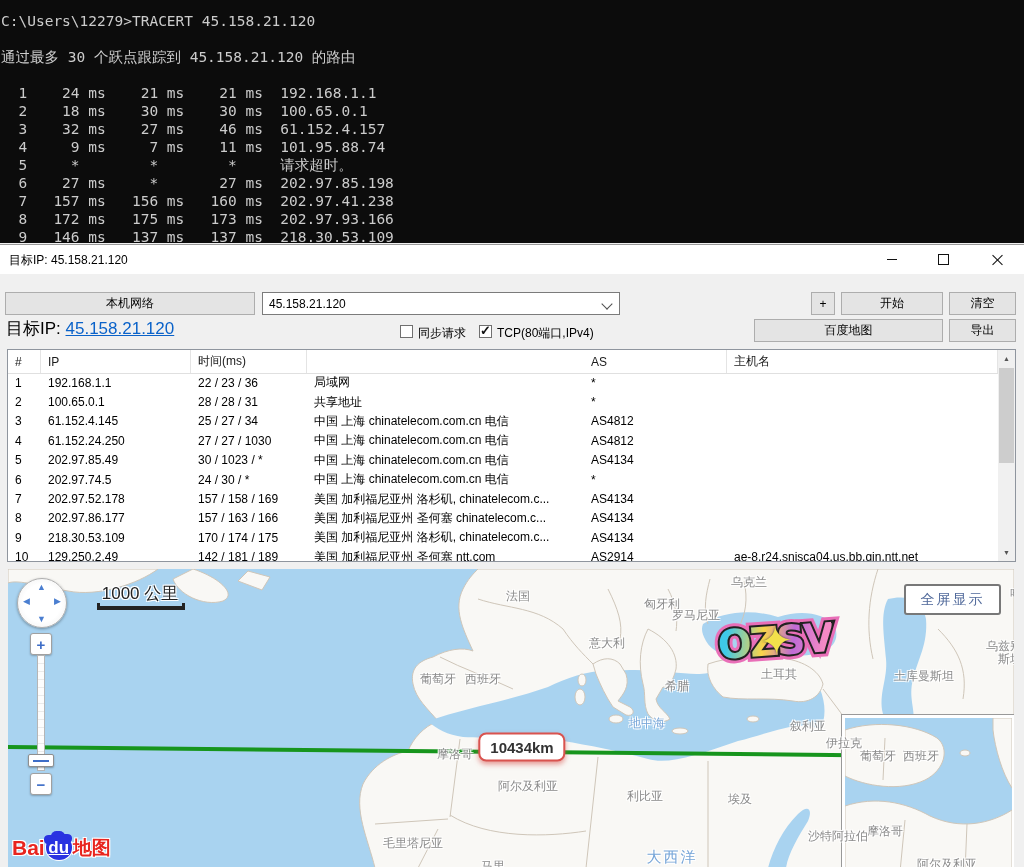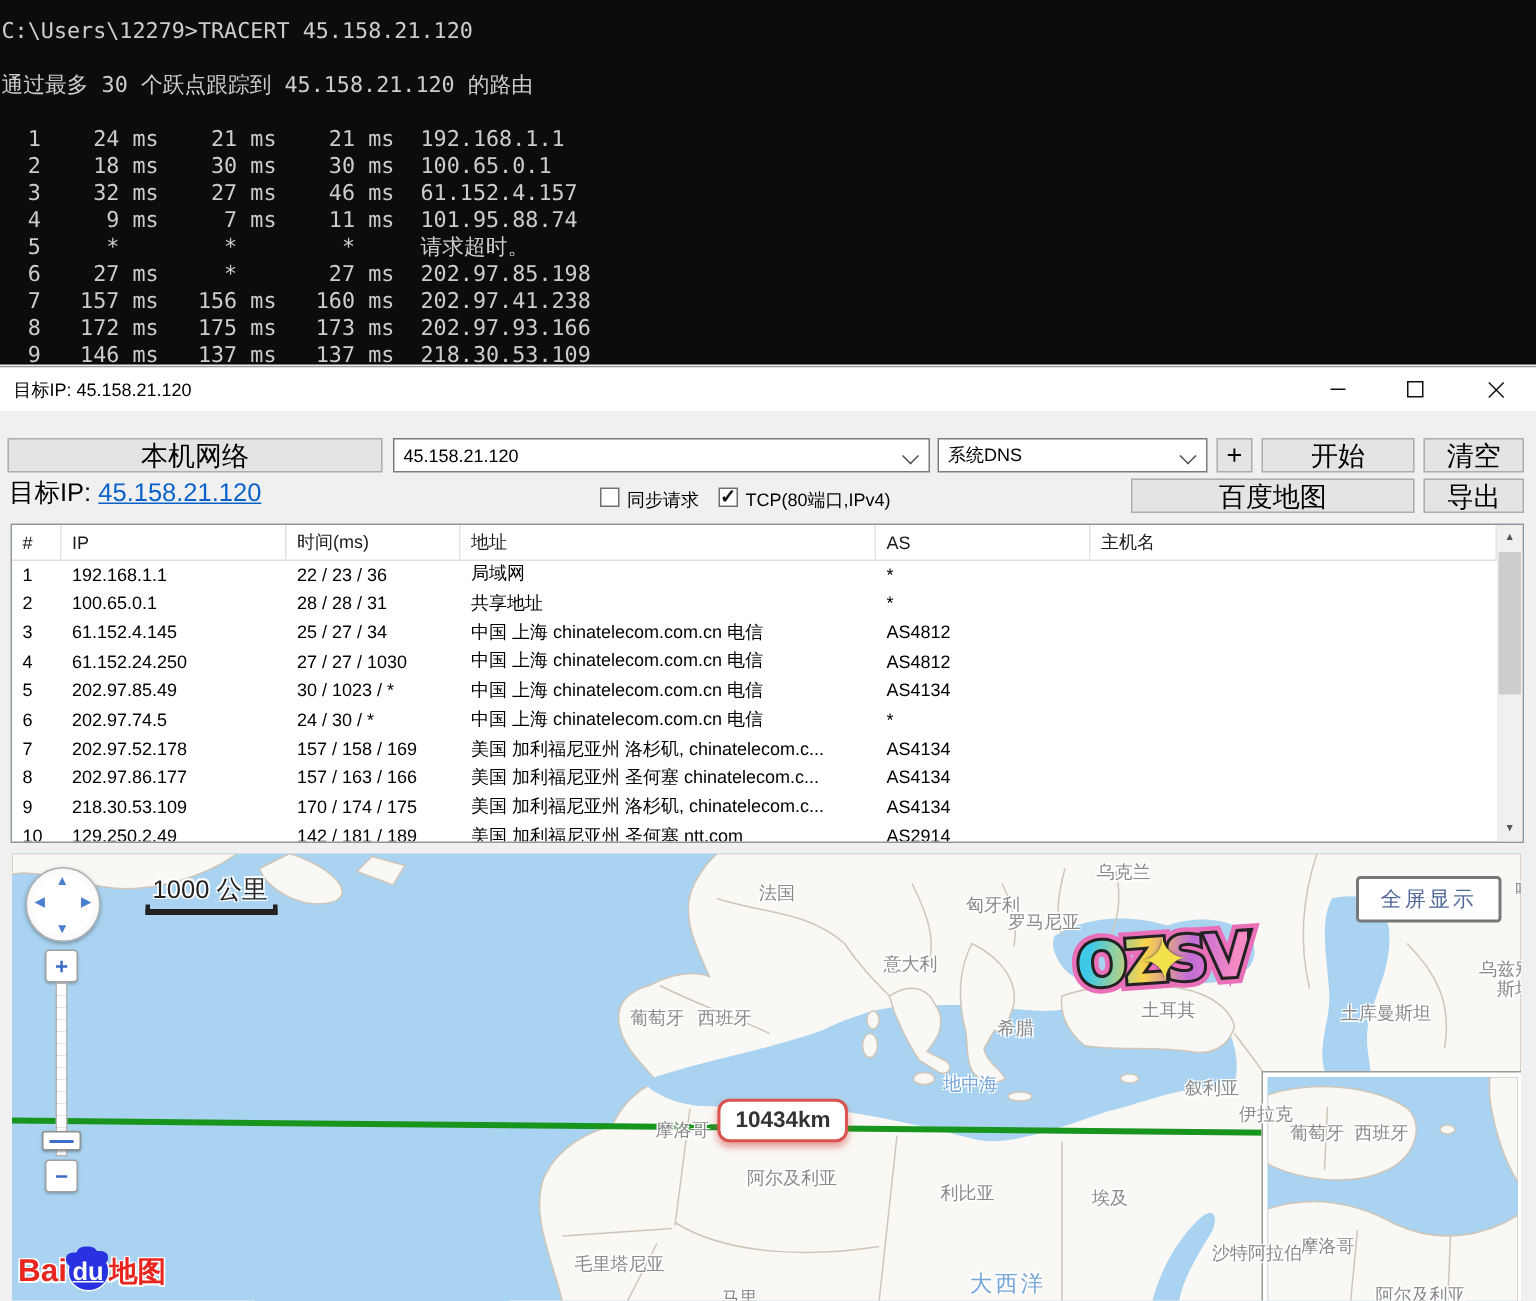--- a/index.html
+++ b/index.html
@@ -13,21 +13,21 @@
   .titlebar{position:absolute;left:0;top:0;width:1024px;height:29px;background:#FFFFFF;}
   .title{position:absolute;left:9px;top:7px;font-size:12px;color:#000;}
   .tb-btn{position:absolute;top:0;width:45px;height:29px;display:flex;align-items:center;justify-content:center;}
   .min-glyph{width:10px;height:0;border-top:1px solid #111;display:block;}
   .max-glyph{width:9px;height:9px;border:1px solid #111;display:block;}
   .x-glyph{position:relative;width:11px;height:11px;display:block;}
   .x-glyph::before,.x-glyph::after{content:"";position:absolute;left:5px;top:-1px;width:1px;height:14px;background:#111;}
   .x-glyph::before{transform:rotate(45deg);} .x-glyph::after{transform:rotate(-45deg);}
   
   .btn{position:absolute;height:23px;background:#E4E4E4;border:1px solid #ADADAD;box-sizing:border-box;
-       font-size:18px;color:#000;display:flex;align-items:center;justify-content:center;}
+       font-size:12px;color:#000;display:flex;align-items:center;justify-content:center;}
   .combo{position:absolute;height:23px;background:#FFF;border:1px solid #7B7B7B;box-sizing:border-box;
        font-size:12px;color:#000;display:flex;align-items:center;padding-left:6px;}
   .chev{position:absolute;right:8px;top:7px;width:7px;height:7px;border-right:1px solid #505050;border-bottom:1px solid #505050;transform:rotate(45deg);}
   .target-line{position:absolute;left:6px;top:72px;font-size:17px;color:#000;white-space:nowrap;}
   .target-line a{color:#0A62C9;text-decoration:underline;}
   .cb{position:absolute;width:13px;height:13px;background:#FFF;border:1px solid #707070;box-sizing:border-box;}
   .cb.checked::after{content:"✓";position:absolute;left:0px;top:-3px;font-size:13px;color:#111;font-weight:bold;}
   .cb-label{position:absolute;font-size:12px;color:#000;}
   
   #table{position:absolute;left:7px;top:104px;width:1009px;height:213px;background:#FFF;border:1px solid #8F959E;box-sizing:border-box;overflow:hidden;}
@@ -123,42 +123,37 @@
     <span class="tb-btn" style="left:975px">
         <span class="x-glyph"></span>
       </span>
   </div>
 
   <div class="btn" style="left:5px;top:47px;width:250px">本机网络</div>
   <div class="combo" style="left:262px;top:47px;width:358px">
     <span>45.158.21.120</span>
     <span class="chev"></span>
   </div>
-  <div class="combo" style="left:625px;top:47px;width:180px">
-    <span>系统DNS</span>
-    <span class="chev"></span>
-  </div>
   <div class="btn" style="left:811px;top:47px;width:24px">+</div>
   <div class="btn" style="left:841px;top:47px;width:102px">开始</div>
   <div class="btn" style="left:949px;top:47px;width:67px">清空</div>
 
   <div class="target-line"><span>目标IP: </span><a href="#">45.158.21.120</a></div>
   <span class="cb" style="left:400px;top:80px"></span>
   <span class="cb-label" style="left:418px;top:80px">同步请求</span>
   <span class="cb checked" style="left:479px;top:80px"></span>
   <span class="cb-label" style="left:497px;top:80px">TCP(80端口,IPv4)</span>
   <div class="btn" style="left:754px;top:74px;width:189px">百度地图</div>
   <div class="btn" style="left:949px;top:74px;width:67px">导出</div>
 
   <div id="table">
     <div id="thead">
         <div class="tcell hc c0">#</div>
         <div class="tcell hc c1">IP</div>
         <div class="tcell hc c2">时间(ms)</div>
-        <div class="tcell hc c3">地址</div>
         <div class="tcell hc c4">AS</div>
         <div class="tcell hc c5">主机名</div>
       </div>
     <div id="tbody">
         <div class="trow">
           <div class="tcell c0">1</div>
           <div class="tcell c1">192.168.1.1</div>
           <div class="tcell c2">22 / 23 / 36</div>
           <div class="tcell c3">局域网</div>
           <div class="tcell c4">*</div>
@@ -227,20 +222,21 @@
           <div class="tcell c3">美国 加利福尼亚州 洛杉矶, chinatelecom.c...</div>
           <div class="tcell c4">AS4134</div>
           <div class="tcell c5"></div>
         </div>
         <div class="trow">
           <div class="tcell c0">10</div>
           <div class="tcell c1">129.250.2.49</div>
           <div class="tcell c2">142 / 181 / 189</div>
           <div class="tcell c3">美国 加利福尼亚州 圣何塞 ntt.com</div>
           <div class="tcell c4">AS2914</div>
+          <div class="tcell c5">ae-8.r24.snjsca04.us.bb.gin.ntt.net</div>
         </div>
       </div>
     <div id="vscroll">
       <span class="sb-arrow" style="top:0">▲</span>
       <div id="sb-thumb"></div>
       <span class="sb-arrow" style="bottom:0">▼</span>
     </div>
   </div>
 
   <div id="map">

